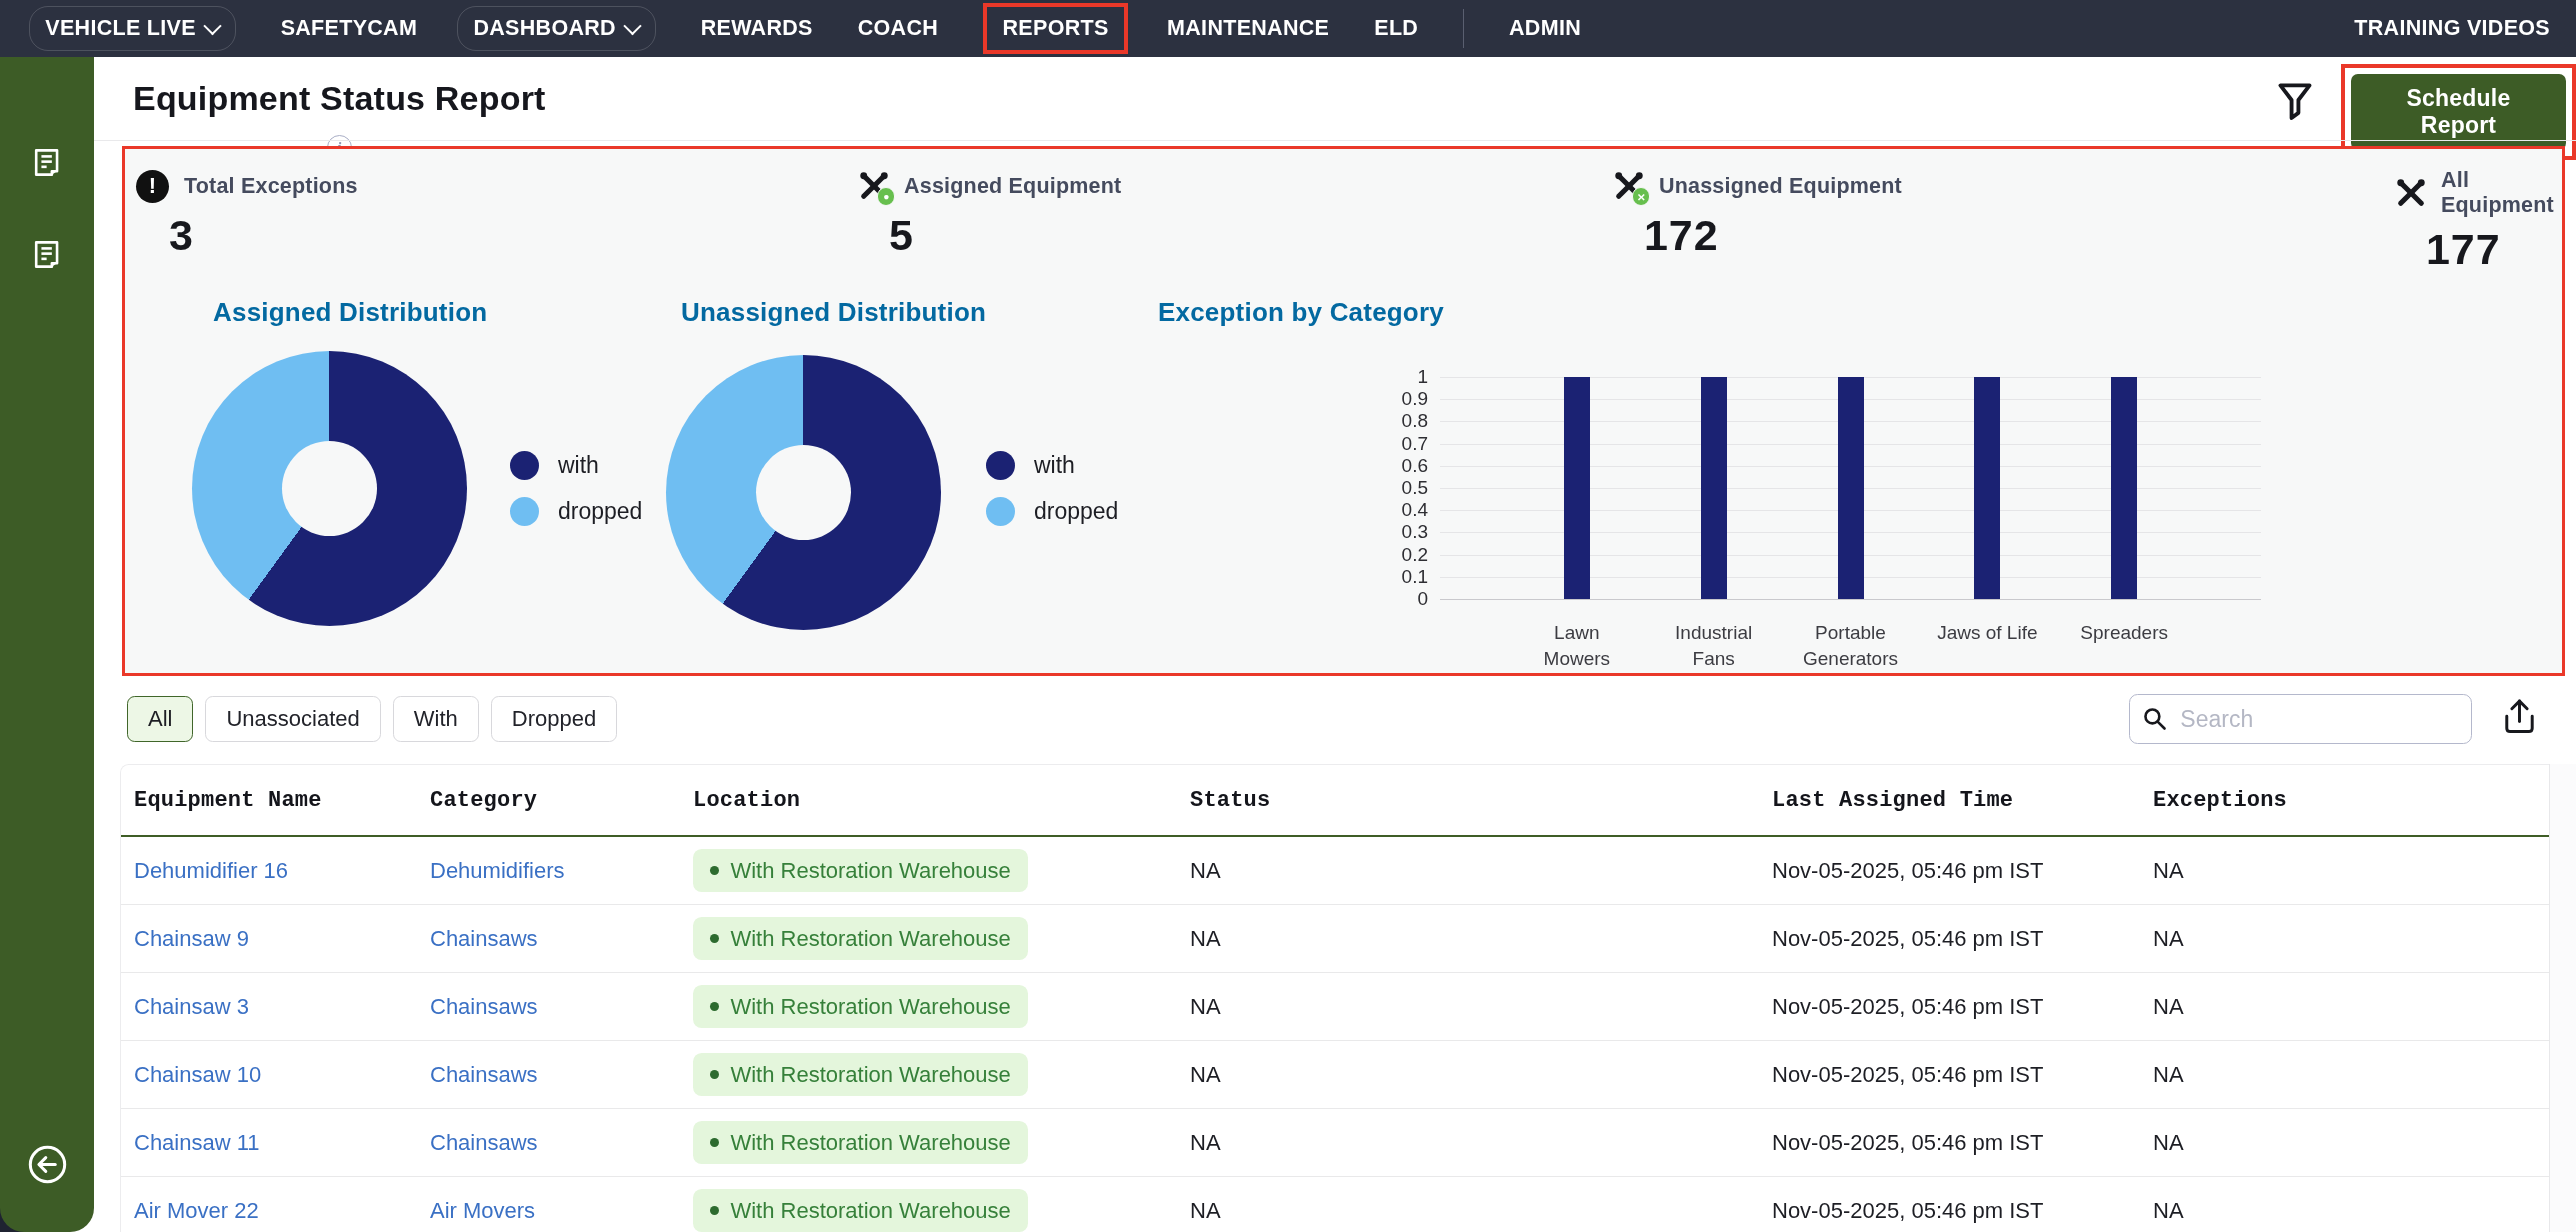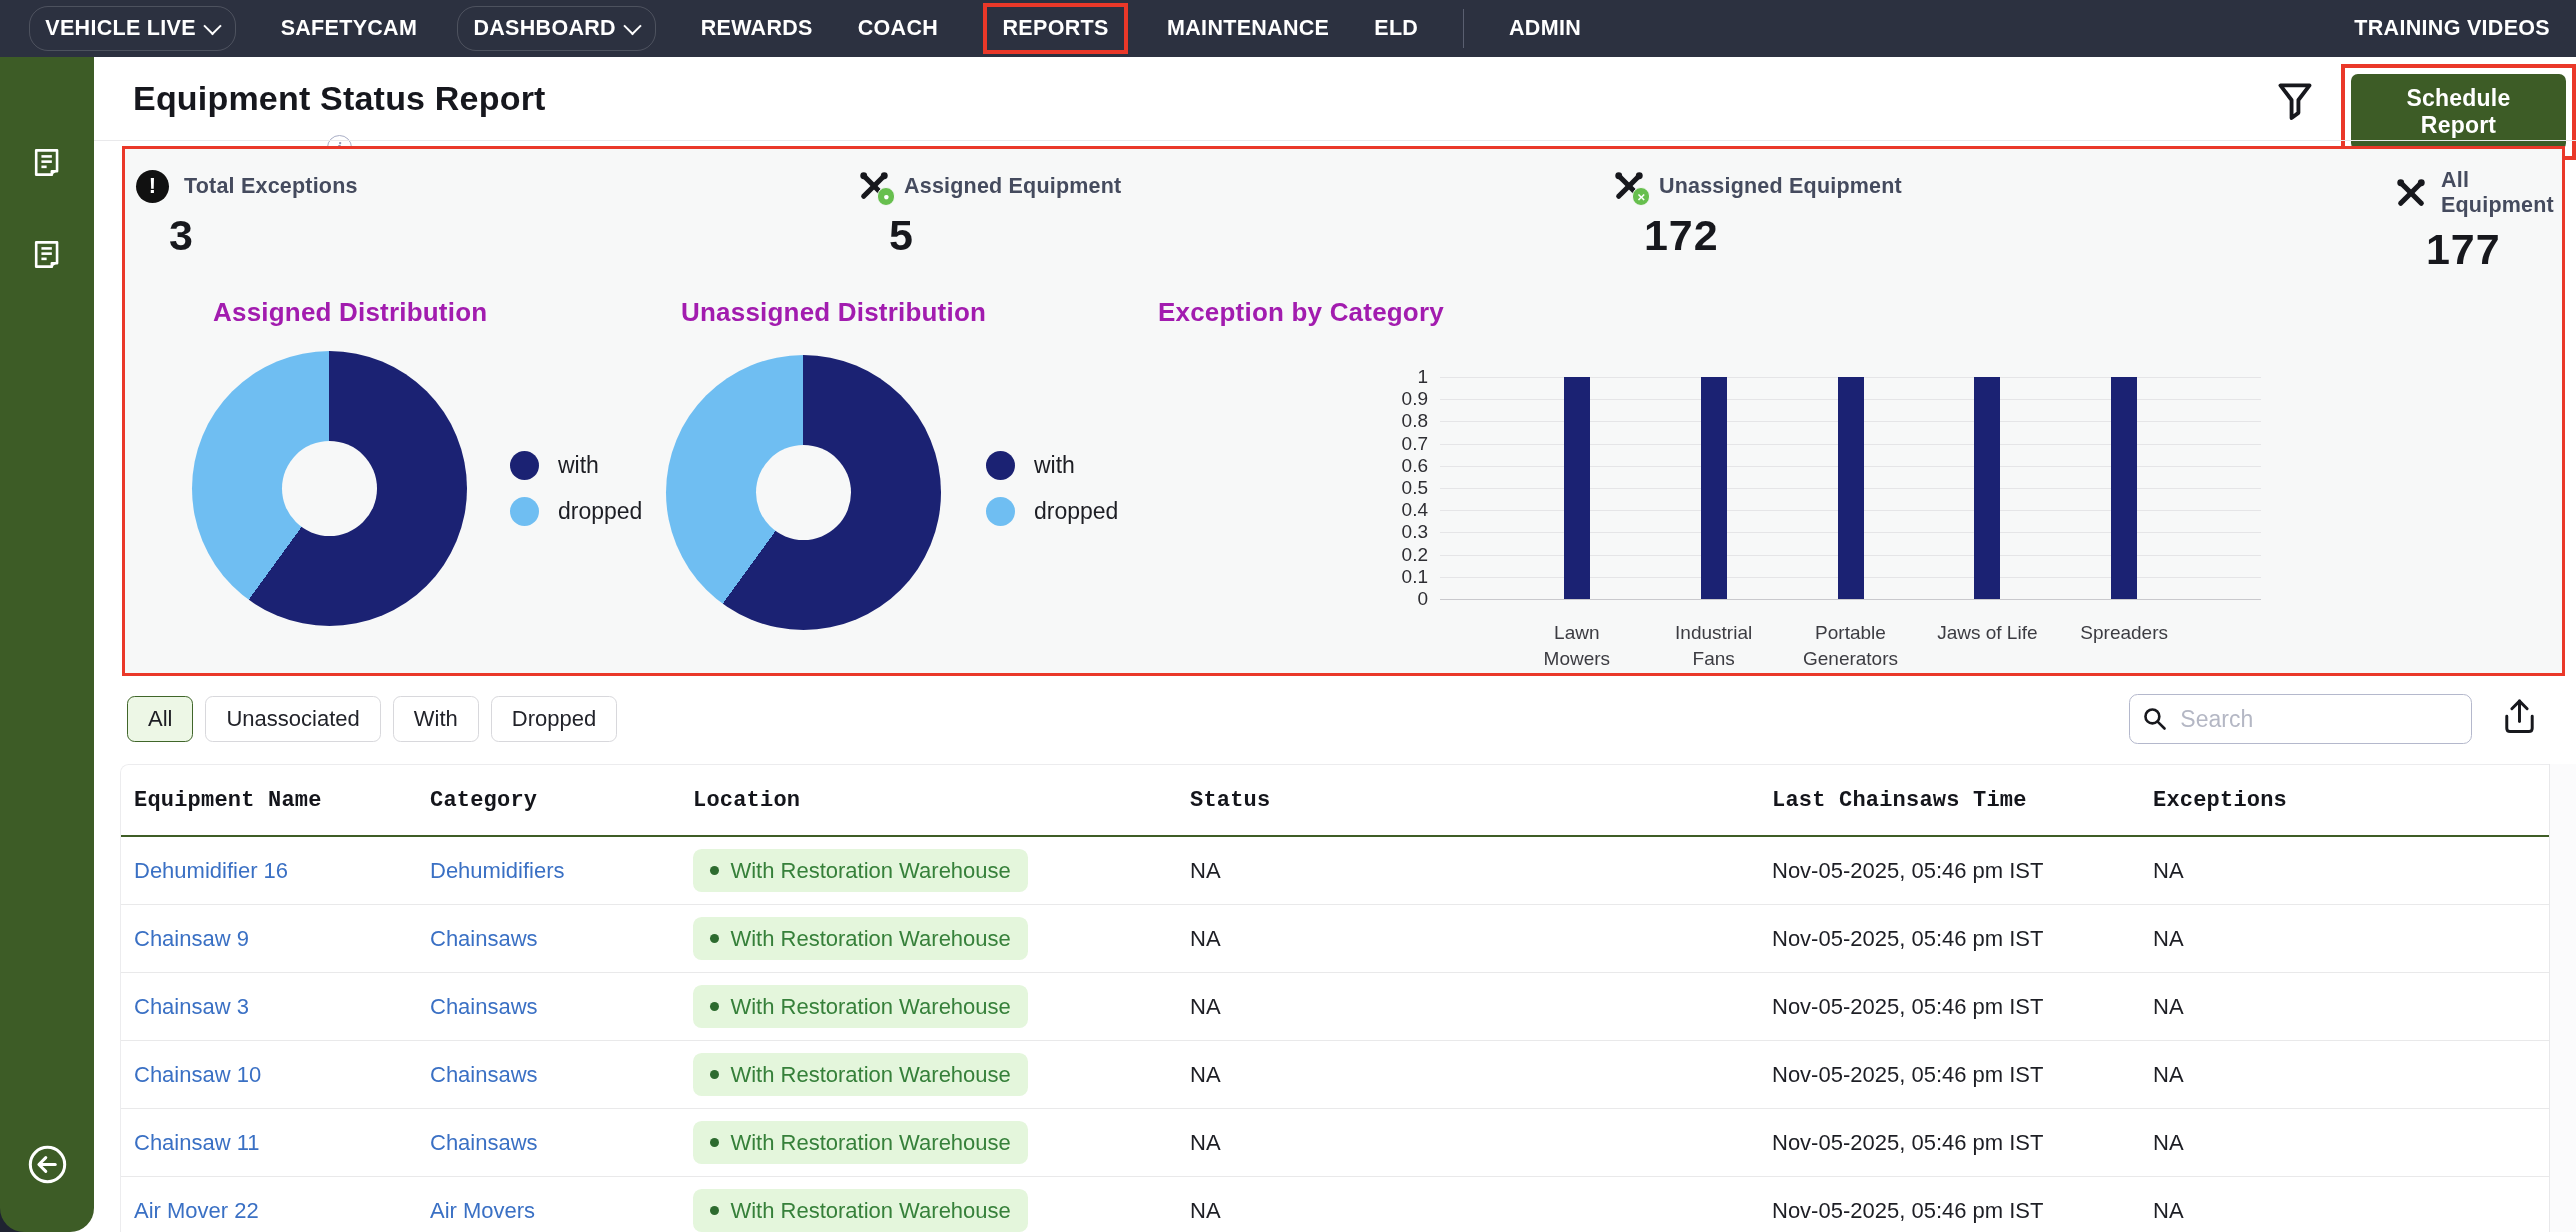--- a/index.html
+++ b/index.html
@@ -47,21 +47,21 @@
   .stat-label{font-size:21.5px;font-weight:700;color:#454b5e;letter-spacing:0.2px;}
   .stat-value{font-size:43px;font-weight:800;color:#17181d;margin:6.9px 0 0 33px;letter-spacing:0.9px;}
   .stat-icon{position:relative;width:36px;height:36px;flex:0 0 36px;}
   .excl-circle{width:33px;height:33px;background:#111;border-radius:50%;color:#fff;font-size:22px;
                font-weight:800;display:flex;align-items:center;justify-content:center;margin-top:1.7px;}
   .tools svg{width:36px;height:36px;}
   .mini-badge{position:absolute;right:-3.4px;bottom:-1.7px;width:16.3px;height:16.3px;border-radius:50%;
               background:#67bf4e;color:#fff;font-size:10.3px;font-weight:800;display:flex;
               align-items:center;justify-content:center;border:1.7px solid #f7f8f8;}
 
-  .chart-title{position:absolute;top:148px;font-size:26px;font-weight:700;color:#a21caf;letter-spacing:0.2px;}
+  .chart-title{position:absolute;top:148px;font-size:26px;font-weight:700;color:#0369a1;letter-spacing:0.2px;}
 
   .donut{position:absolute;width:275px;height:275px;border-radius:50%;}
   .donut::after{content:'';position:absolute;inset:90px;background:#f7f8f8;border-radius:50%;}
   .legend{position:absolute;display:flex;flex-direction:column;gap:17px;}
   .legend-item{display:flex;align-items:center;gap:19px;}
   .legend-dot{width:29px;height:29px;border-radius:50%;flex:0 0 29px;}
   .legend-text{font-size:23px;color:#1d1e24;}
 
   .bar-wrap{position:absolute;left:1315px;top:228px;width:821px;height:222px;}
   .gridline{position:absolute;left:0;right:0;height:0.9px;background:#e5e5e7;}
@@ -335,21 +335,21 @@
         </g>
       </svg>
   </div>
 
   <div class="table-card">
     <div class="thead">
         <div class="th">Equipment Name</div>
         <div class="th">Category</div>
         <div class="th">Location</div>
         <div class="th">Status</div>
-        <div class="th">Last Chainsaws Time</div>
+        <div class="th">Last Assigned Time</div>
         <div class="th">Exceptions</div>
       </div>
     <div>
         <div class="trow">
           <div class="tlink">Dehumidifier 16</div>
           <div class="tlink">Dehumidifiers</div>
           <div class="tcell"><span class="badge">
               <span class="dot"></span>
               <span>With Restoration Warehouse</span>
             </span></div>

